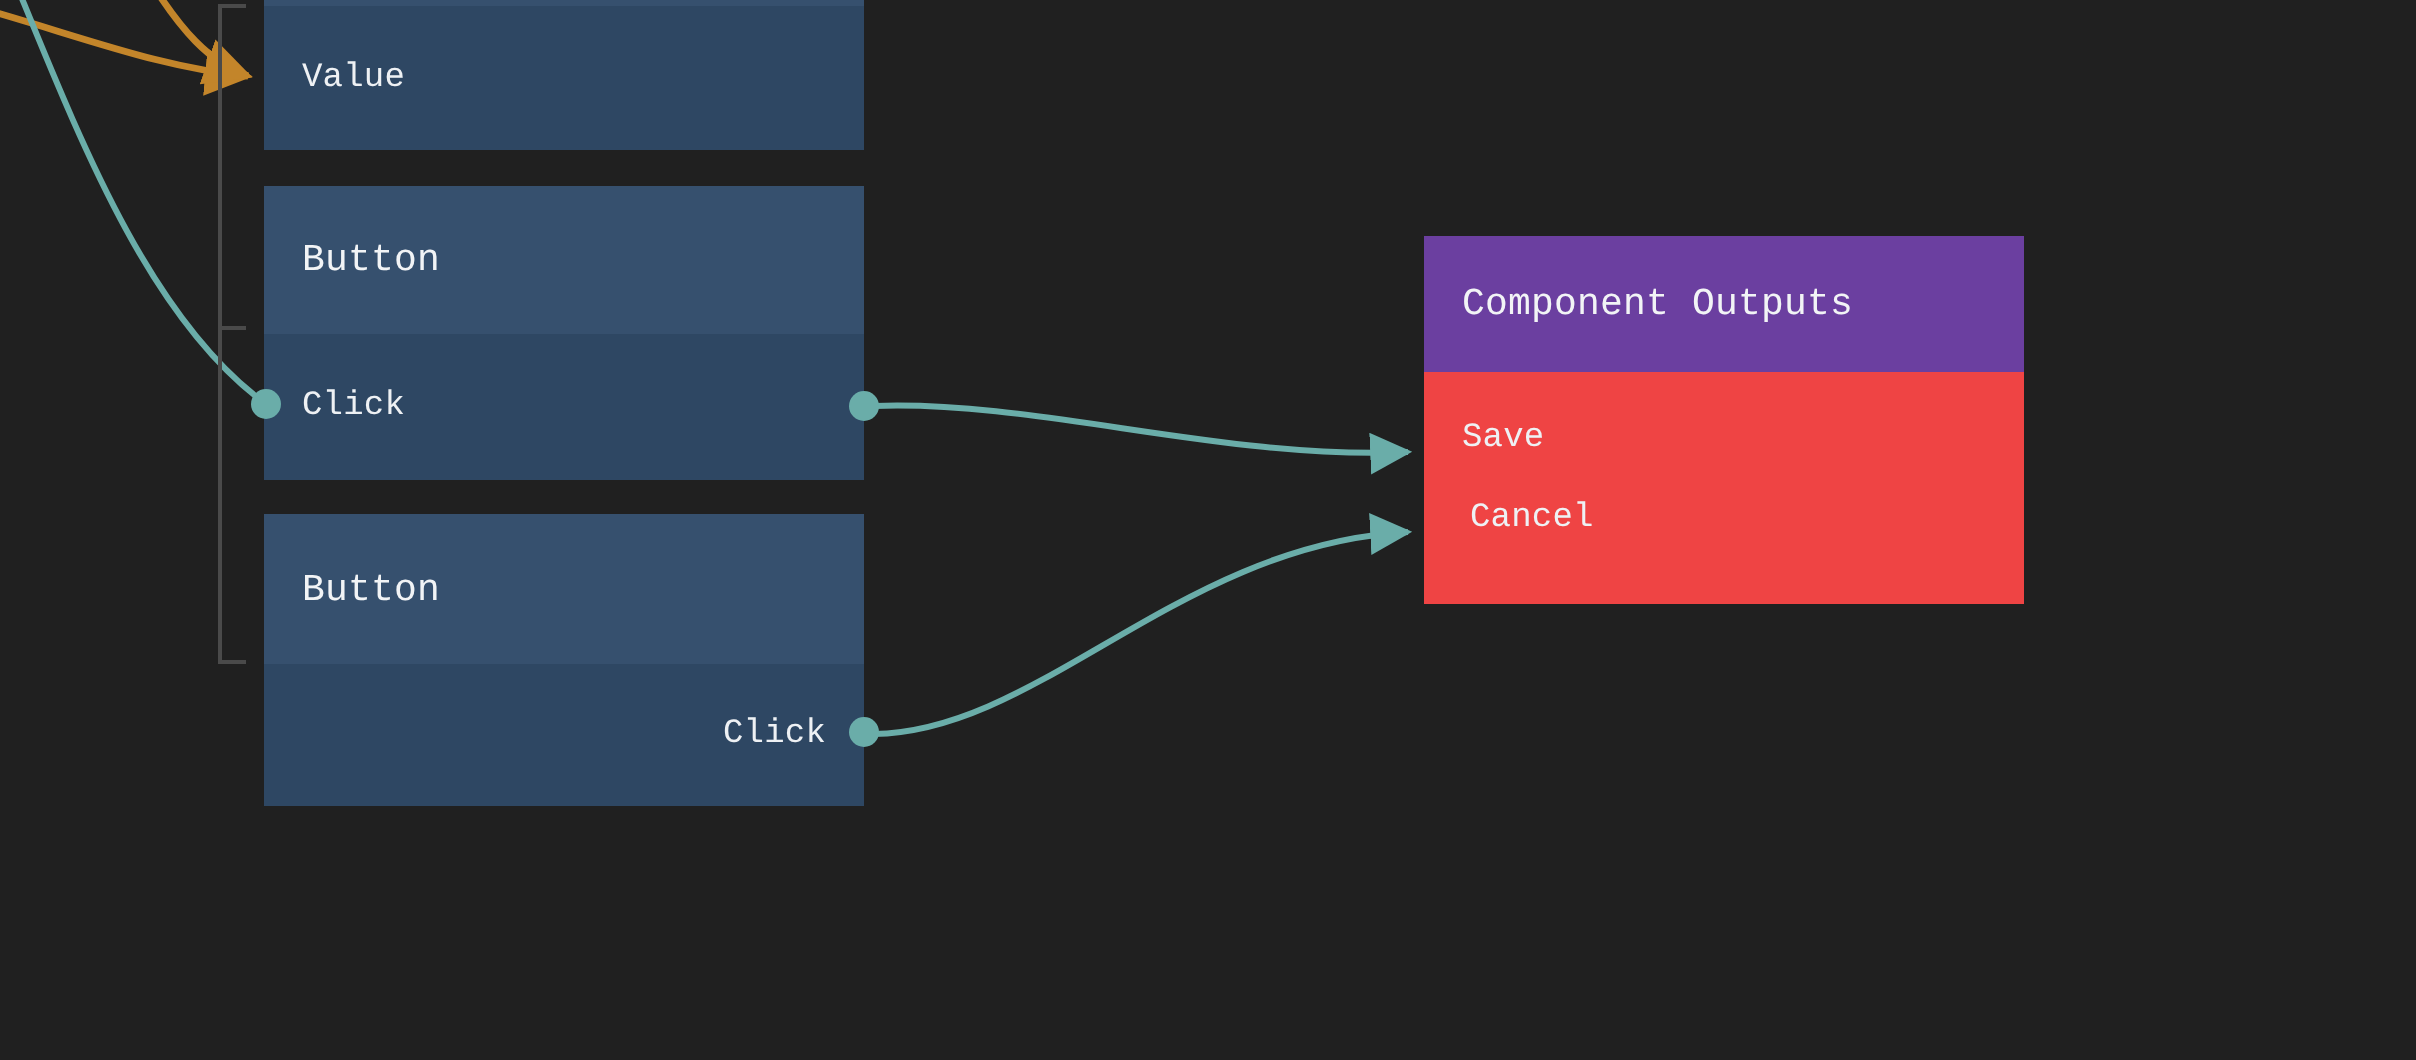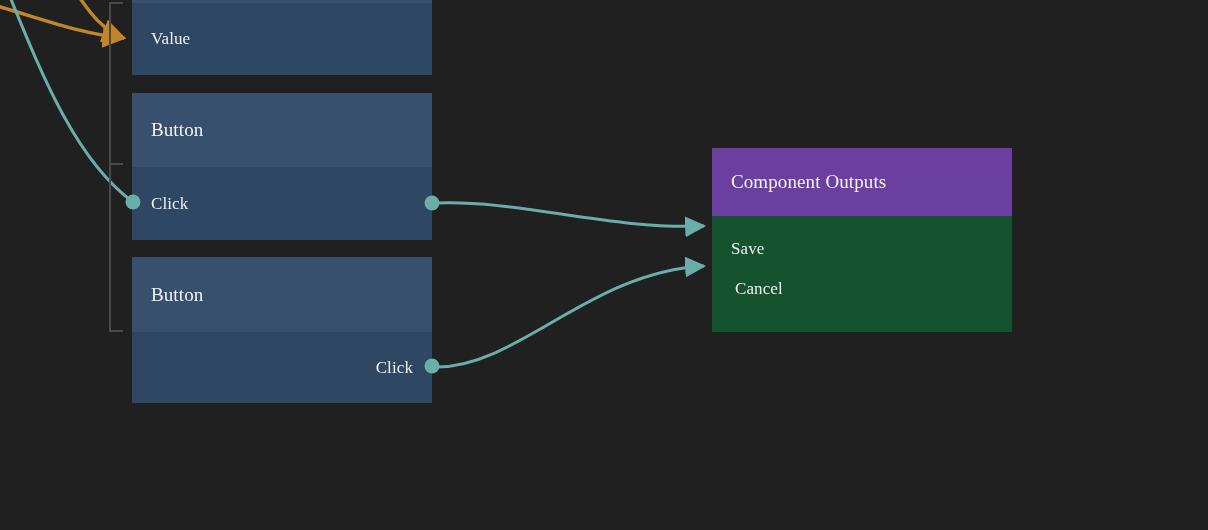--- a/index.html
+++ b/index.html
@@ -6,21 +6,21 @@
     margin: 0;
     padding: 0;
     background: #202020;
   }
   #canvas {
     position: relative;
     width: 1208px;
     height: 494px;
     background: #202020;
     overflow: hidden;
-    font-family: Liberation Serif, serif;
+    font-family: Liberation Mono, monospace;
   }
   #edge-layer {
     position: absolute;
     left: 0;
     top: 0;
     width: 1208px;
     height: 530px;
     pointer-events: none;
   }
   .node {
@@ -52,21 +52,21 @@
     letter-spacing: 0.1px;
   }
   .port-row.align-right {
     justify-content: flex-end;
   }
   
   .node-blue .node-header { background: #36506e; }
   .node-blue .node-body   { background: #2e4763; }
   
   .node-purple .node-header { background: #6b3fa0; }
-  .node-purple .node-body   { background: #14532d; }
+  .node-purple .node-body   { background: #ef4444; }
 
   
   .group-bracket {
     position: absolute;
     pointer-events: none;
   }
   .bracket-spine {
     position: absolute;
     width: 2px;
     background: #4a4a4a;
@@ -134,21 +134,21 @@
     <div class="node-header" style="height:75px;">
       <span>Button</span>
     </div>
     <div class="node-body" style="height:71px;">
       <div class="port-row align-right" style="height:71px;">
         <span>Click</span>
       </div>
     </div>
   </div>
 
-  <div class="node node-purple" style="left:712px; top:118px; width:300px;margin-top:30px;">
+  <div class="node node-purple" style="left:712px; top:118px; width:300px;">
     <div class="node-header" style="height:68px;">
       <span>Component Outputs</span>
     </div>
     <div class="node-body" style="height:116px; padding-top:13px;">
       <div class="port-row" style="height:40px;">
         <span>Save</span>
       </div>
       <div class="port-row" style="height:40px;padding-left:23px;">
         <span>Cancel</span>
       </div>

